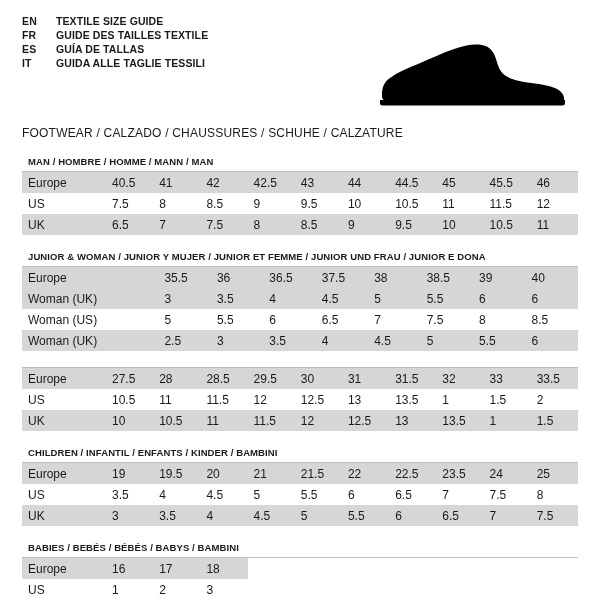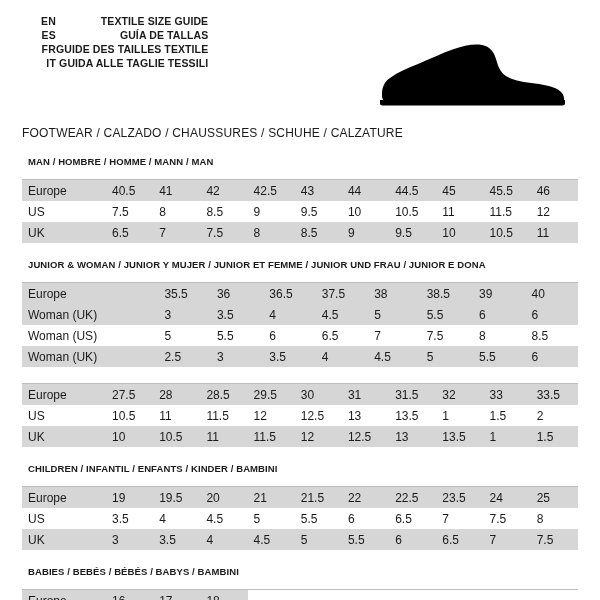--- a/index.html
+++ b/index.html
@@ -20,21 +20,20 @@
     height: 600px;
     box-sizing: border-box;
     padding: 16px 22px 0 22px;
     position: relative;
   }
 
   
   .header {
     position: relative;
     height: 100px;
-    text-align: right;
   }
   .lang-table {
     border-collapse: collapse;
     font-size: 10.5px;
     line-height: 1.0;
   }
   .lang-table td {
     padding: 0 0 3.5px 0;
     vertical-align: top;
     white-space: nowrap;
@@ -65,21 +64,21 @@
   }
 
   
   .block {
     margin-top: 16px;
   }
   .block-head {
     font-size: 9.5px;
     font-weight: bold;
     letter-spacing: 0.1px;
-    padding: 0 0 12px 6px;
+    padding: 0 0 4px 6px;
   }
   .rule {
     height: 1px;
     background: #bdbdbd;
     width: 100%;
   }
   table.sizes {
     border-collapse: collapse;
     font-size: 12px;
     width: 100%;
@@ -111,26 +110,26 @@
 <div class="page">
 
   <div class="header">
     <table class="lang-table">
       <tbody>
         <tr>
           <td class="lang-code">EN</td>
           <td class="lang-title">TEXTILE SIZE GUIDE</td>
         </tr>
         <tr>
+          <td class="lang-code">FR</td>
+          <td class="lang-title">GUIDE DES TAILLES TEXTILE</td>
+        </tr>
+        <tr>
           <td class="lang-code">ES</td>
           <td class="lang-title">GUÍA DE TALLAS</td>
-        </tr>
-        <tr>
-          <td class="lang-code">FR</td>
-          <td class="lang-title">GUIDE DES TAILLES TEXTILE</td>
         </tr>
         <tr>
           <td class="lang-code">IT</td>
           <td class="lang-title">GUIDA ALLE TAGLIE TESSILI</td>
         </tr>
       </tbody>
     </table>
 
     <div class="shoe-wrap">
       <svg viewBox="0 0 200 70" width="200" height="70" aria-hidden="true">

